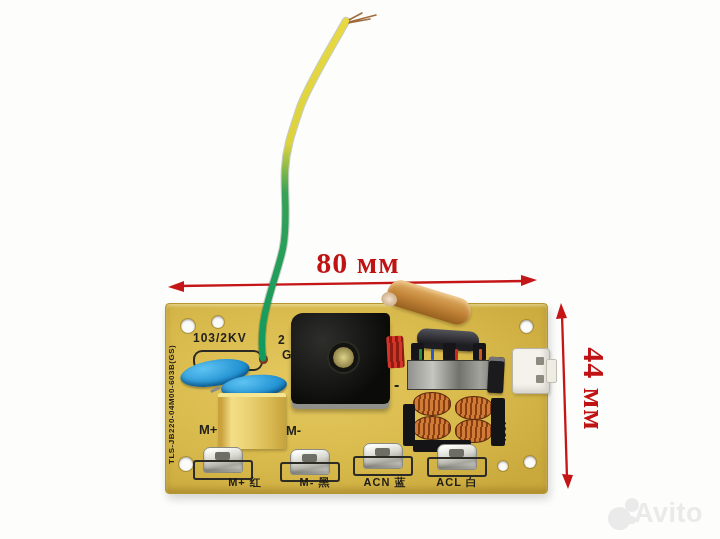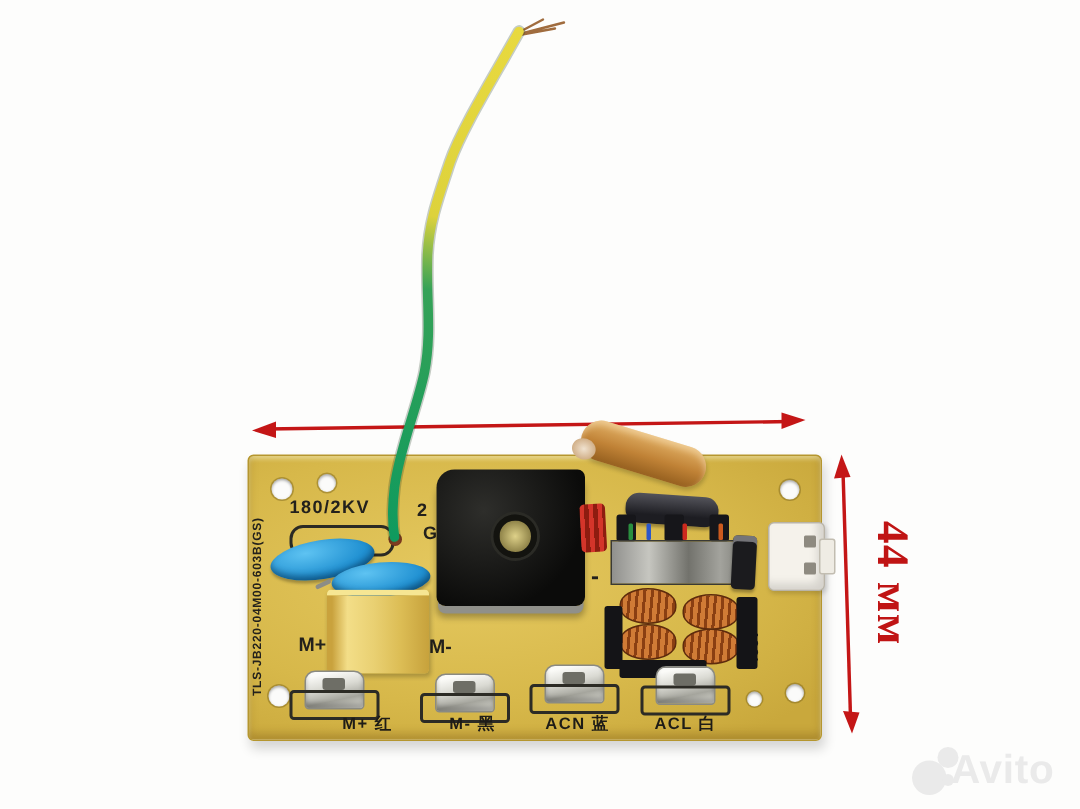--- a/index.html
+++ b/index.html
@@ -91,33 +91,34 @@
     <g stroke="#c41616" fill="#c41616">
       <line x1="178" y1="286" x2="527" y2="281" stroke-width="2.3"></line>
       <polygon points="168,287 184,281 184,292" stroke="none"></polygon>
       <polygon points="537,280 521,275 521,286" stroke="none"></polygon>
       <line x1="562" y1="314" x2="567" y2="478" stroke-width="2.3"></line>
       <polygon points="561,303 556,319 567,318" stroke="none"></polygon>
       <polygon points="568,489 562,474 573,475" stroke="none"></polygon>
     </g>
   </svg>
 
+  <div id="dim-w" class="dim-label">80 мм</div>
   <div id="dim-h" class="dim-label">44 мм</div>
 
   <div id="board">
 
     <div class="hole" style="left:15px;top:15px;width:14px;height:14px"></div>
     <div class="hole" style="left:46px;top:12px;width:12px;height:12px"></div>
     <div class="hole" style="left:354px;top:16px;width:13px;height:13px"></div>
     <div class="hole" style="left:13px;top:153px;width:14px;height:14px"></div>
     <div class="hole" style="left:332px;top:157px;width:10px;height:10px"></div>
     <div class="hole" style="left:358px;top:152px;width:12px;height:12px"></div>
 
     <div class="silk vtext" style="left:1px;top:8px;height:152px;font-size:8px;letter-spacing:0.5px">TLS-JB220-04M00-603B(GS)</div>
-    <div class="silk" style="left:27px;top:27px;font-size:12px;letter-spacing:1px">180/2KV</div>
+    <div class="silk" style="left:27px;top:27px;font-size:12px;letter-spacing:1px">103/2KV</div>
     <div class="silk" style="left:112px;top:29px;font-size:12px">2</div>
     <div class="silk-outline" style="left:27px;top:46px;width:66px;height:17px"></div>
     <div class="silk" style="left:116px;top:44px;font-size:12px">GND</div>
     <div class="silk" style="left:194px;top:16px;font-size:14px">+</div>
     <div class="silk" style="left:228px;top:72px;font-size:16px">-</div>
     <div class="silk" style="left:33px;top:118px;font-size:13px">M+</div>
     <div class="silk" style="left:120px;top:119px;font-size:13px">M-</div>
     <div class="silk vtext" style="left:330px;top:92px;height:48px;font-size:11px">4007</div>
 
     <div class="blue-cap" style="left:14px;top:56px;width:70px;height:26px;transform:rotate(-9deg)"></div>

